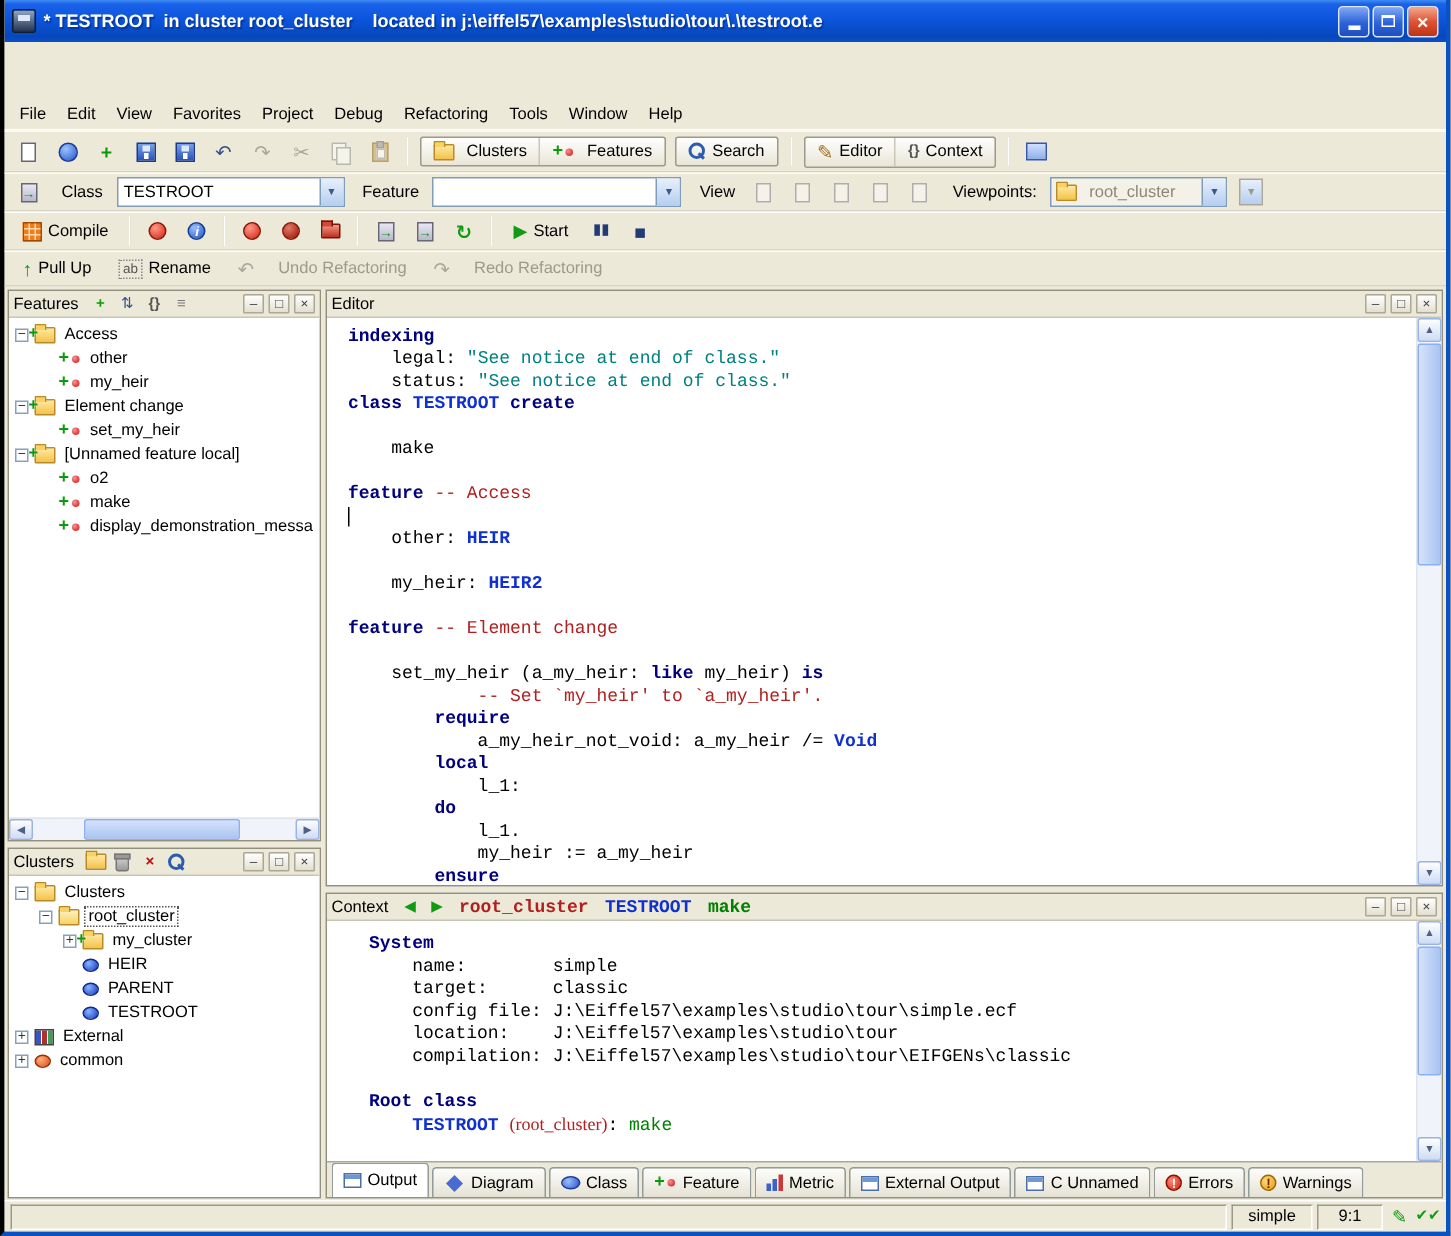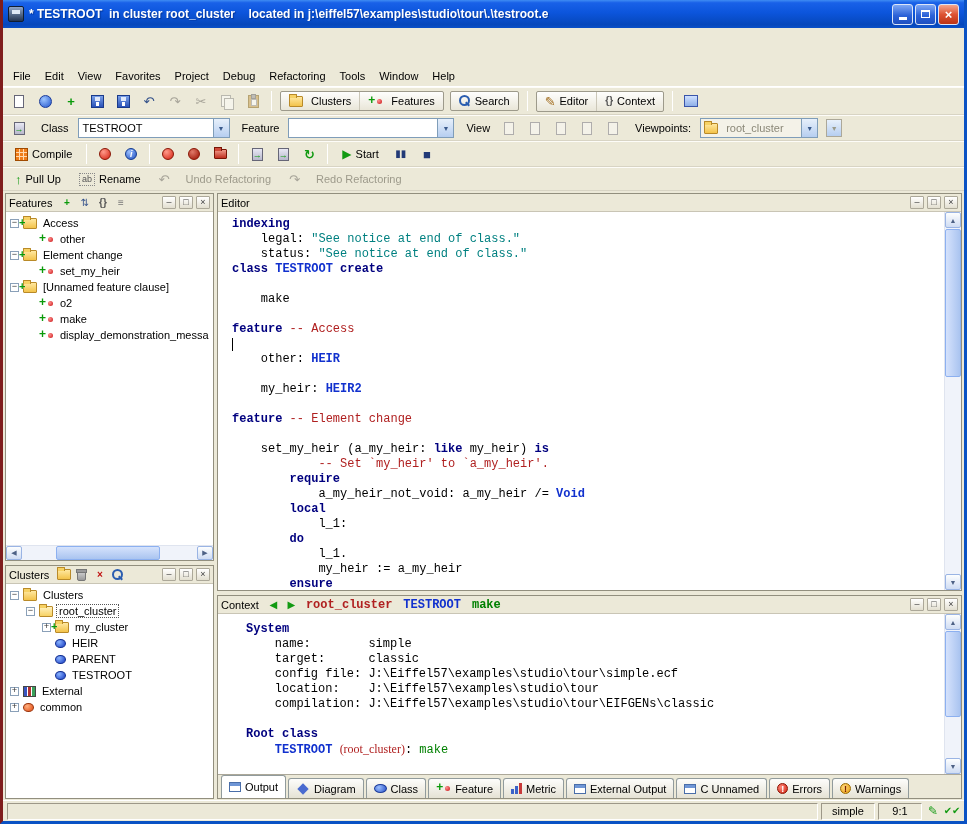--- a/index.html
+++ b/index.html
@@ -1,19 +1,19 @@
 <!DOCTYPE html>
 <html><head>
 <meta charset="utf-8">
 <style>
   *{box-sizing:border-box;margin:0;padding:0;}
   html,body{background:#777;}
   body{font-family:"Liberation Sans","DejaVu Sans",sans-serif;font-size:11px;color:#000;}
   .window{width:967px;height:824px;background:#ECE9D8;display:flex;flex-direction:column;
-    border-left:3px solid #7f1d1d;border-right:3px solid #0A52C4;border-bottom:3px solid #0A52C4;
+    border-left:3px solid #000000;border-right:3px solid #0A52C4;border-bottom:3px solid #0A52C4;
     overflow:hidden;position:relative;}
   
   .titlebar{flex:0 0 28px;display:flex;align-items:center;gap:5px;padding:0 5px;
     background:linear-gradient(180deg,#3f8cf3 0%,#1961e8 10%,#0c55dc 45%,#0647bb 88%,#0a50c8 100%);}
   .app-icon{width:16px;height:16px;flex:0 0 auto;background:linear-gradient(#8fa6c8,#24344f);border:1px solid #101d30;border-radius:2px;position:relative;}
   .app-icon::after{content:"";position:absolute;left:3px;top:3px;right:3px;height:4px;background:#dfe8f5;}
   .title-text{flex:1;color:#fff;font-weight:bold;font-size:12px;white-space:pre;overflow:hidden;text-overflow:ellipsis;text-shadow:1px 1px 1px #00349a;}
   .win-btns{display:flex;gap:2px;}
   .win-btn{width:21px;height:21px;border:1px solid #dce6f8;border-radius:3px;display:flex;align-items:center;justify-content:center;
     background:linear-gradient(#7fa8f4,#2c62d8 55%,#1e4fc0);color:#fff;font-size:13px;font-weight:bold;cursor:default;}
@@ -397,36 +397,42 @@
               <span class="tico folder-plus"></span>
               <span class="t-label">Access</span>
             </div>
             <div class="tree-row">
               <span class="t-ind" style="width: 16px;"></span>
               <span class="t-ind" style="width: 13px;"></span>
               <span class="tico feature"></span>
               <span class="t-label">other</span>
             </div>
             <div class="tree-row">
+              <span class="t-ind" style="width: 16px;"></span>
+              <span class="t-ind" style="width: 13px;"></span>
+              <span class="tico feature"></span>
+              <span class="t-label">my_heir</span>
+            </div>
+            <div class="tree-row">
               <span class="t-ind" style="width: 0px;"></span>
               <span class="expander">−</span>
               <span class="tico folder-plus"></span>
               <span class="t-label">Element change</span>
             </div>
             <div class="tree-row">
               <span class="t-ind" style="width: 16px;"></span>
               <span class="t-ind" style="width: 13px;"></span>
               <span class="tico feature"></span>
               <span class="t-label">set_my_heir</span>
             </div>
             <div class="tree-row">
               <span class="t-ind" style="width: 0px;"></span>
               <span class="expander">−</span>
               <span class="tico folder-plus"></span>
-              <span class="t-label">[Unnamed feature clause]</span>
+              <span class="t-label">[Unnamed feature local]</span>
             </div>
             <div class="tree-row">
               <span class="t-ind" style="width: 16px;"></span>
               <span class="t-ind" style="width: 13px;"></span>
               <span class="tico feature"></span>
               <span class="t-label">o2</span>
             </div>
             <div class="tree-row">
               <span class="t-ind" style="width: 16px;"></span>
               <span class="t-ind" style="width: 13px;"></span>

